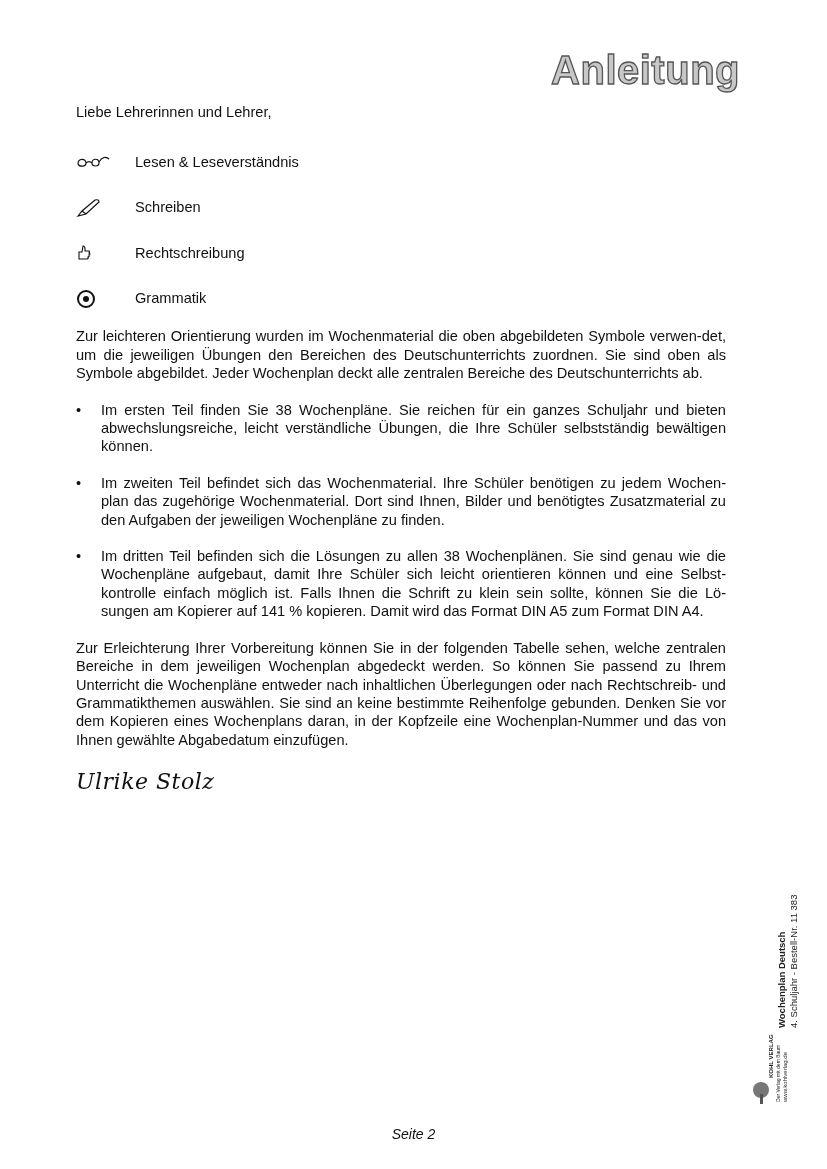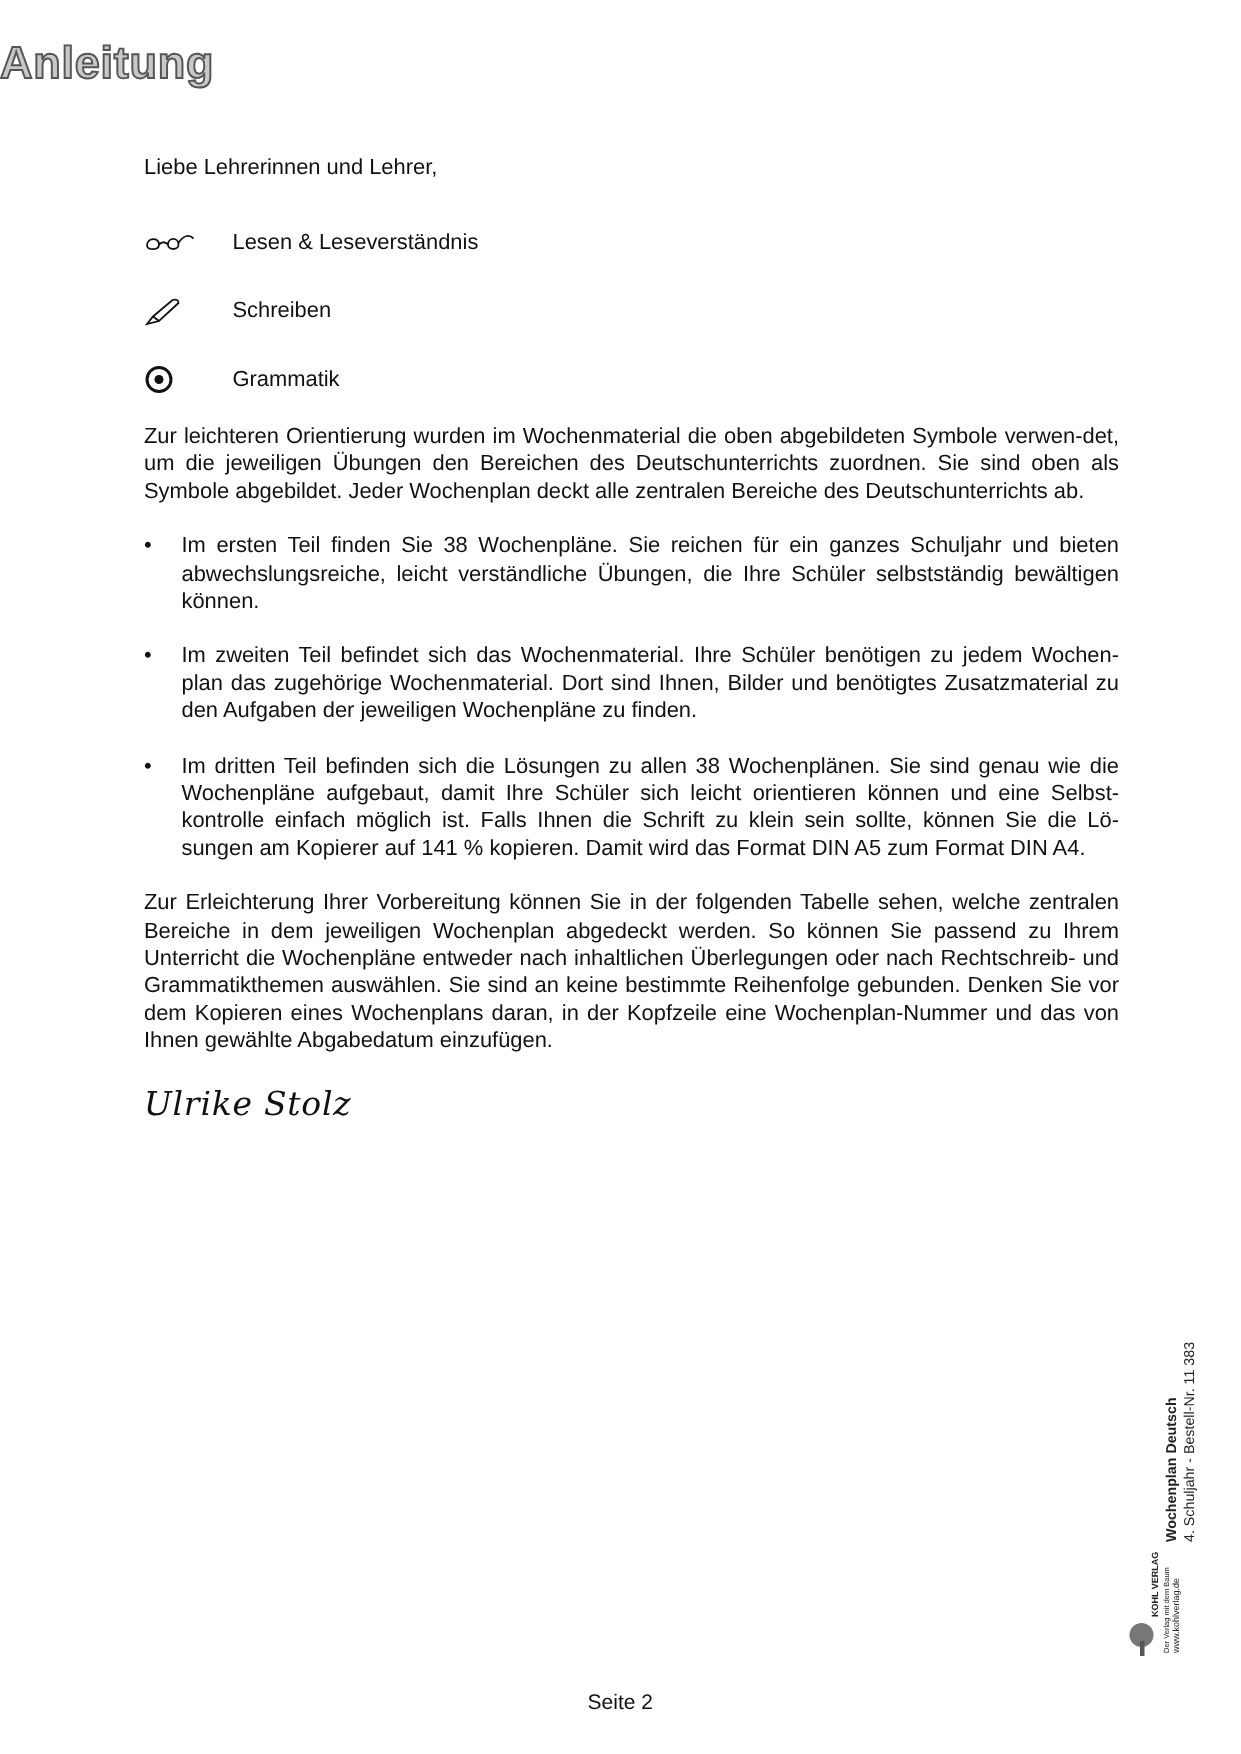--- a/index.html
+++ b/index.html
@@ -1,38 +1,38 @@
 <!DOCTYPE html>
 <html><head>
 <meta charset="utf-8">
 <style>
   html, body { margin: 0; padding: 0; background: #ffffff; }
   body { width: 827px; height: 1169px; position: relative; overflow: hidden;
          font-family: "Liberation Sans", sans-serif; color: #111; }
-  .title { position: absolute; top: 26px; left: 0; width: 740px; text-align: left;
-           font-size: 30px; font-weight: bold; color: #c8c8c8;
+  .title { position: absolute; top: 48px; left: 0; width: 740px; text-align: right;
+           font-size: 40px; font-weight: bold; color: #c8c8c8;
            -webkit-text-stroke: 1.3px #555; letter-spacing: 0.5px; }
-  .content { position: absolute; left: 96px; top: 103px; width: 650px;
+  .content { position: absolute; left: 76px; top: 103px; width: 650px;
              font-size: 14.6px; line-height: 18.4px; }
   .content p { margin: 0; text-align: justify; }
   .p-gap { margin-bottom: 18px !important; }
   .sym-list { margin: 14px 0 6px 0; padding: 0; list-style: none; }
   .sym-item { display: flex; align-items: center; height: 45.5px; }
   .sym-icon { width: 59px; display: inline-flex; align-items: center; }
   .bullets { margin: 0; padding: 0; list-style: none; }
   .bullet { display: flex; margin-bottom: 18px; }
   .bullet-dot { width: 25px; flex: none; }
   .bullet-text { flex: 1; text-align: justify; }
   .signature { margin-top: 24px; font-family: "DejaVu Serif", serif; font-style: italic;
                font-size: 22px; letter-spacing: 0.5px; color: #111; }
   .sidebar { position: absolute; left: 752px; top: 880px; width: 55px; height: 230px; }
   .side-text { position: absolute; transform: rotate(-90deg); transform-origin: left top;
                font-size: 9.5px; line-height: 11px; white-space: nowrap; color: #222; }
   .footer { position: absolute; top: 1126px; left: 0; width: 827px; text-align: center;
-            font-size: 14px; }
+            font-style: italic; font-size: 14px; }
 </style>
 </head>
 <body>
 
 <div class="title">Anleitung</div>
 
 <div class="content">
   <p class="p-gap">Liebe Lehrerinnen und Lehrer,</p>
 
   <ul class="sym-list">
@@ -44,20 +44,28 @@
       </span>
       <span>Lesen &amp; Leseverständnis</span>
     </li>
     <li class="sym-item">
       <span class="sym-icon">
         <svg width="26" height="20" viewBox="0 0 26 20">
             <path d="M2 18 L6 13 L19 2 Q23 1,23 4 L10 16 Z M6 13 L10 16" fill="none" stroke="#111" stroke-width="1.2"></path>
           </svg>
       </span>
       <span>Schreiben</span>
+    </li>
+    <li class="sym-item">
+      <span class="sym-icon">
+        <svg width="16" height="18" viewBox="0 0 16 18">
+            <path d="M3 8 L6 8 L7 2 Q9 2,9 5 L9 7 L13 7 Q14 8,13 9 Q15 10,13 11 Q14 12,12 13 Q13 14,11 15 L3 15 Z M3 8 L3 15" fill="none" stroke="#111" stroke-width="1.1"></path>
+          </svg>
+      </span>
+      <span>Rechtschreibung</span>
     </li>
     <li class="sym-item">
       <span class="sym-icon">
         <svg width="20" height="20" viewBox="0 0 20 20">
             <circle cx="10" cy="10" r="8" fill="none" stroke="#111" stroke-width="2"></circle>
             <circle cx="10" cy="10" r="3" fill="#111"></circle>
           </svg>
       </span>
       <span>Grammatik</span>
     </li>

